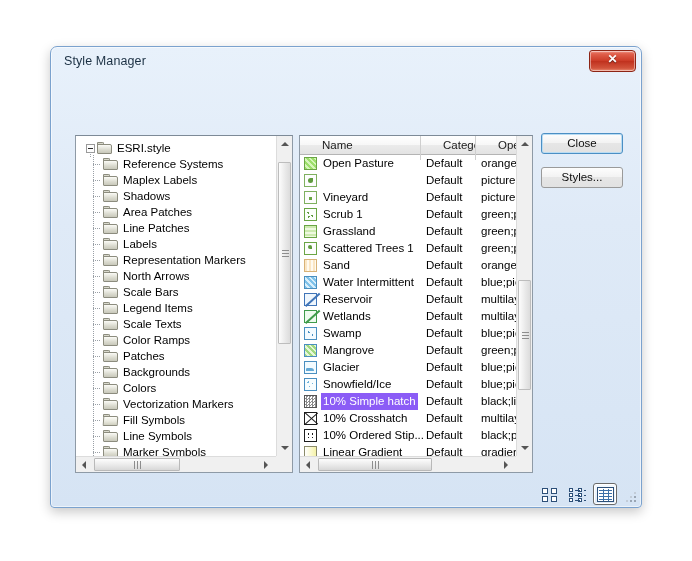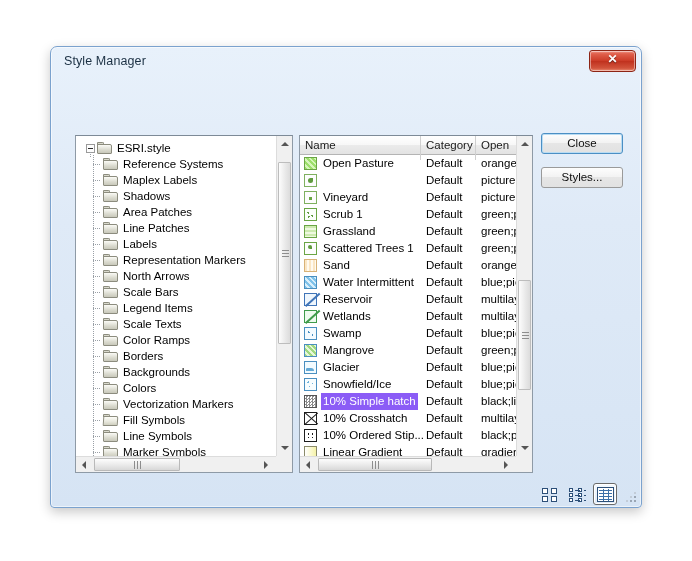--- a/index.html
+++ b/index.html
@@ -191,21 +191,21 @@
     border-bottom: 1px solid #b4b4b4;
     box-sizing: border-box;
   }
   .hcell {
     position: absolute;
     top: 0;
     height: 24px;
     line-height: 18px;
     font-size: 11.5px;
     color: #1a1a1a;
-    padding-left: 5px;
+    padding-left: 22px;
     box-sizing: border-box;
     border-right: 1px solid #cfcfcf;
     cursor: pointer;
     white-space: nowrap;
     overflow: hidden;
   }
   .hcell.c-name { left: 0;   width: 121px; }
   .hcell.c-cat  { left: 121px; width: 55px; }
   .hcell.c-tags { left: 176px; width: 42px; border-right: none; }
 
@@ -623,21 +623,21 @@
                 <span class="ftab"></span>
                 <span class="fbody"></span>
               </span>
               <span class="tree-label">Color Ramps</span>
             </div>
             <div class="tree-row child">
               <span class="folder">
                 <span class="ftab"></span>
                 <span class="fbody"></span>
               </span>
-              <span class="tree-label">Borders</span>
+              <span class="tree-label">Patches</span>
             </div>
             <div class="tree-row child">
               <span class="folder">
                 <span class="ftab"></span>
                 <span class="fbody"></span>
               </span>
               <span class="tree-label">Backgrounds</span>
             </div>
             <div class="tree-row child">
               <span class="folder">

